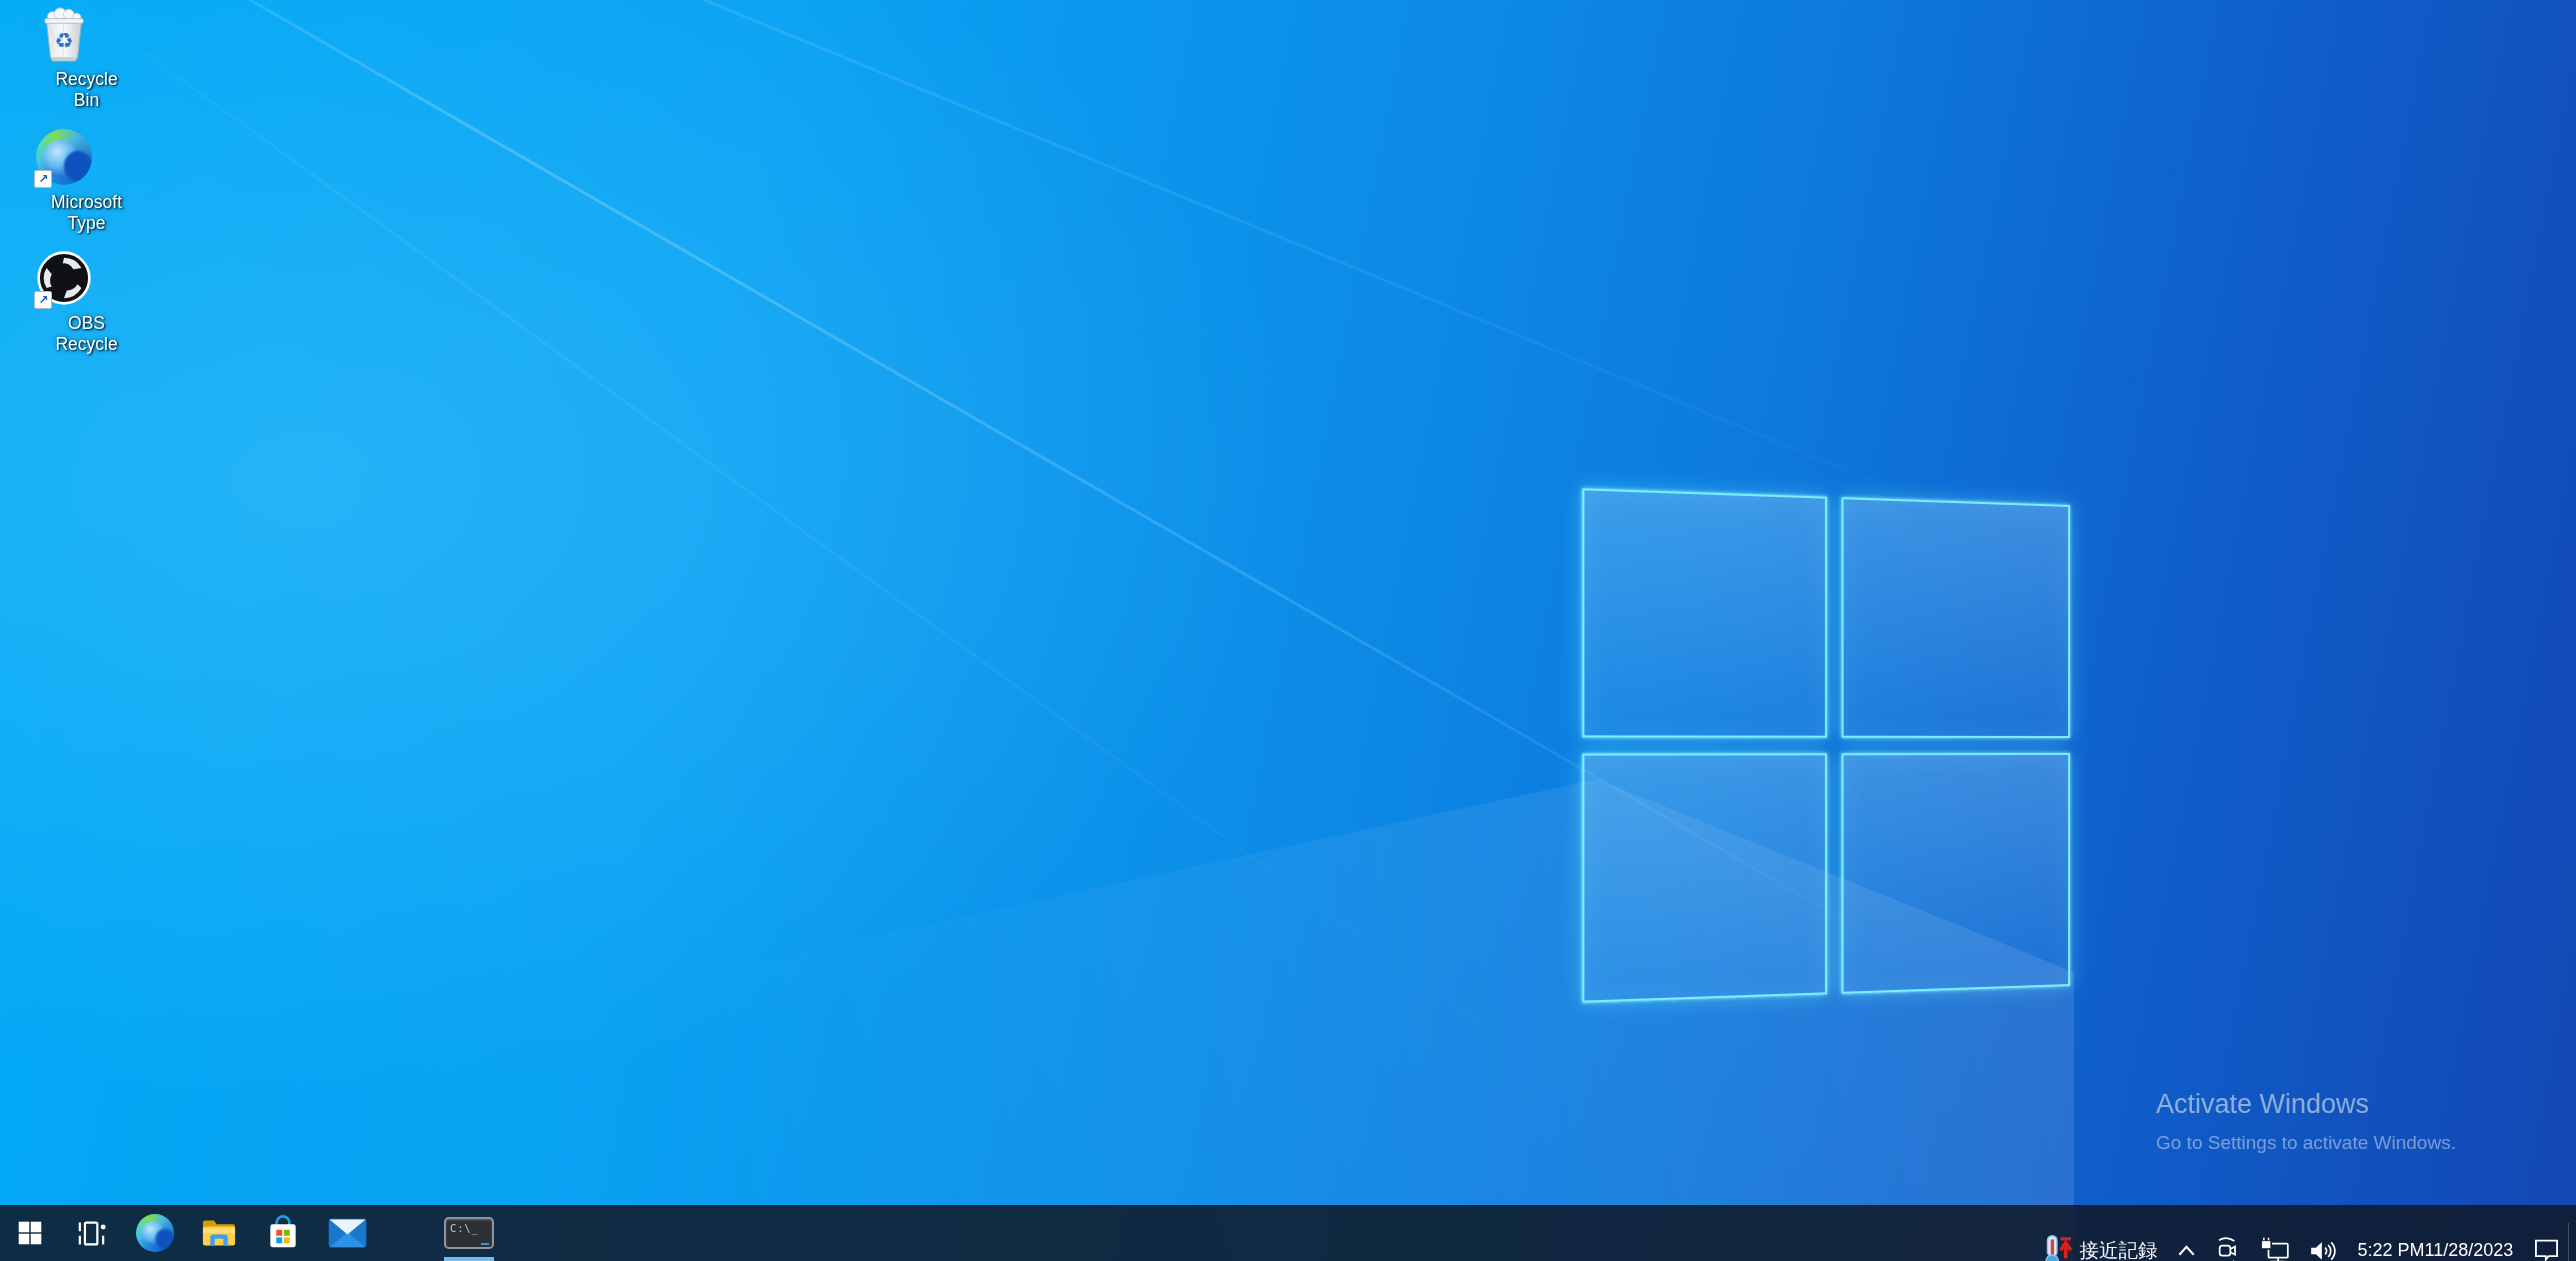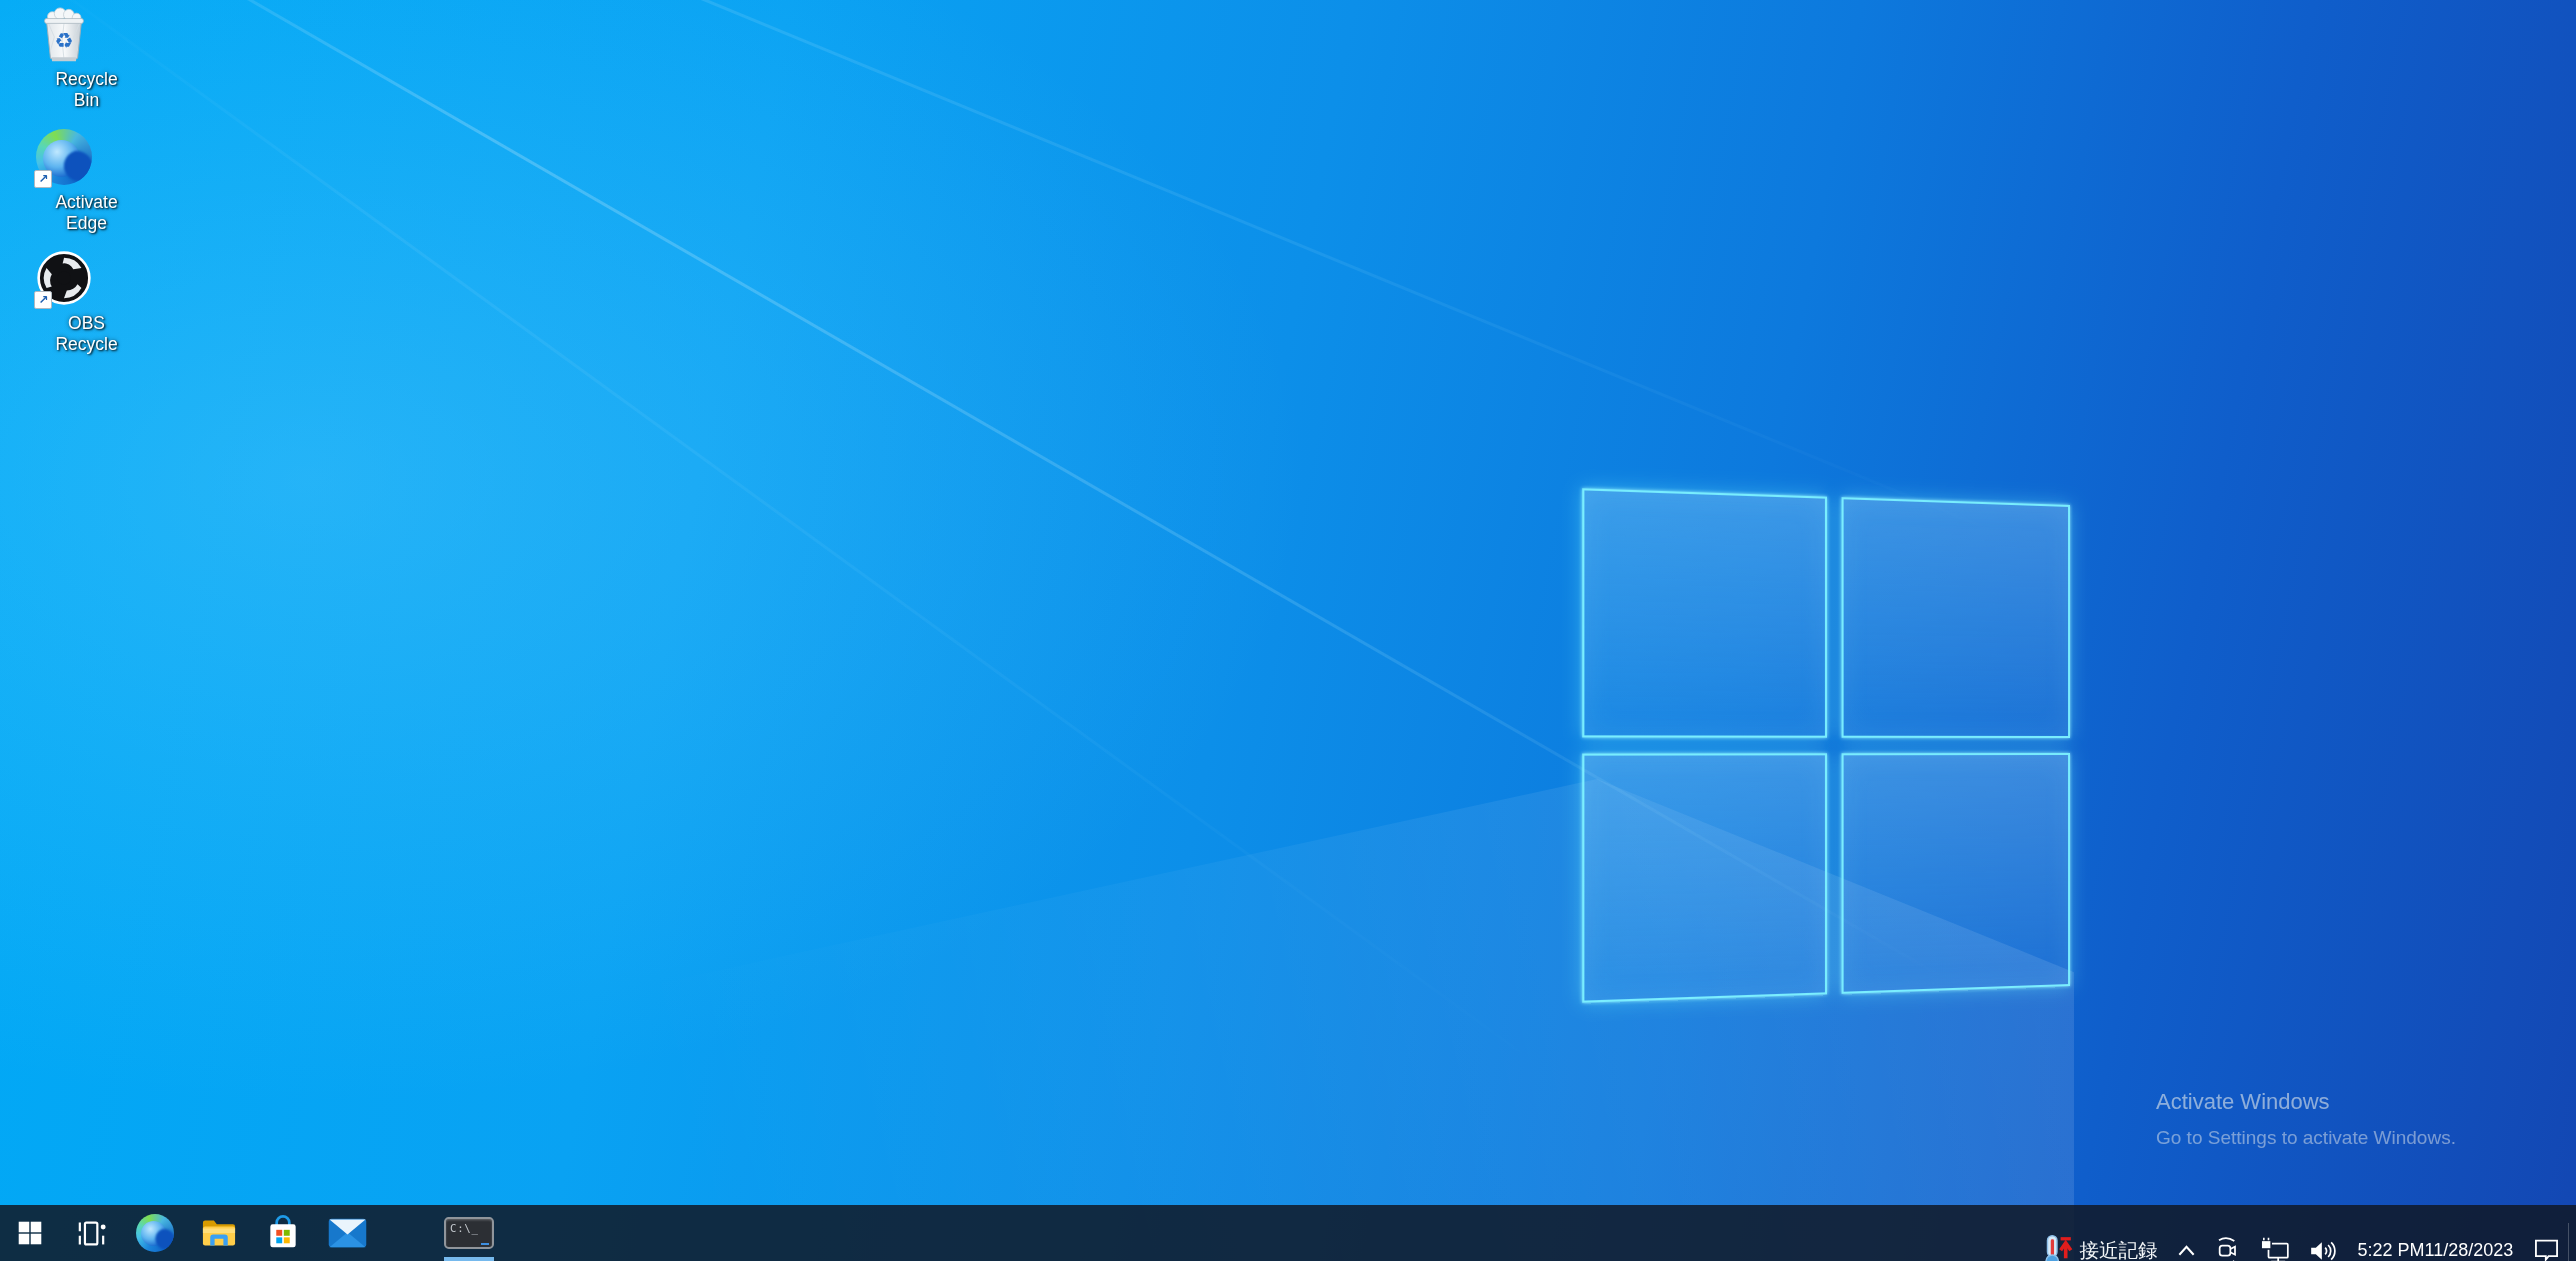--- a/index.html
+++ b/index.html
@@ -50,21 +50,21 @@
   .edge-logo{position:relative;border-radius:50%;overflow:hidden;
     background:conic-gradient(from 130deg at 50% 45%, #0a59c0 0deg, #1b84da 70deg, #45c1e8 120deg, #59d7b5 160deg, #7fdd52 205deg, #49b8e0 265deg, #0a59c0 360deg);}
   .edge-logo::before{content:"";position:absolute;left:13%;top:19%;width:66%;height:66%;border-radius:50%;
     background:radial-gradient(circle at 38% 32%, #bfe8ff 0%, #5db4f0 45%, #1c6ed0 75%, #0b50b8 100%);}
   .edge-logo::after{content:"";position:absolute;left:42%;top:40%;width:60%;height:58%;border-radius:50%;
     background:radial-gradient(circle at 60% 45%, #0d52bd 0 55%, rgba(13,82,189,0) 58%);filter:blur(1.3px);}
   .sz84{width:56px;height:56px;}
   .sz56{width:38px;height:38px;}
   
   .watermark{position:absolute;left:2156px;top:1089px;width:416px;pointer-events:none;}
-  .watermark-title{font-size:22px;color:rgba(219,227,233,0.62);}
+  .watermark-title{font-size:27px;color:rgba(219,227,233,0.62);}
   .watermark-sub{margin-top:12px;font-size:19px;color:rgba(219,227,233,0.52);}
   
   .taskbar{
     position:absolute;left:0;right:0;bottom:0;height:56px;
     background:rgba(16,25,38,0.86);
     display:flex;align-items:stretch;z-index:5;
   }
   .tb-btn{width:64px;display:flex;align-items:center;justify-content:center;position:relative;cursor:pointer;flex:0 0 auto;}
   .start-btn{width:59px;}
   .search-box{
@@ -145,21 +145,21 @@
       </svg>
     </div>
     <div class="dicon-label">Recycle Bin</div>
   </div>
 
   <div class="dicon" style="top:125px;">
     <div class="dicon-art">
       <div class="edge-logo sz84"></div>
       <div class="shortcut-badge">↗</div>
     </div>
-    <div class="dicon-label">Activate Edge</div>
+    <div class="dicon-label">Microsoft Type</div>
   </div>
 
   <div class="dicon" style="top:246px;">
     <div class="dicon-art">
       <svg width="56" height="56" viewBox="0 0 64 64">
         <circle cx="32" cy="32" r="29" fill="#101114" stroke="#ffffff" stroke-width="3"></circle>
         <g fill="#e8ebee">
           <path d="M32 9 a23 23 0 0 1 20 11.5 l-9.3 1.6 a14 14 0 0 0 -12.2 -7.1 z"></path>
           <path d="M32 9 a23 23 0 0 1 20 11.5 l-9.3 1.6 a14 14 0 0 0 -12.2 -7.1 z" transform="rotate(120 32 32)"></path>
           <path d="M32 9 a23 23 0 0 1 20 11.5 l-9.3 1.6 a14 14 0 0 0 -12.2 -7.1 z" transform="rotate(240 32 32)"></path>

